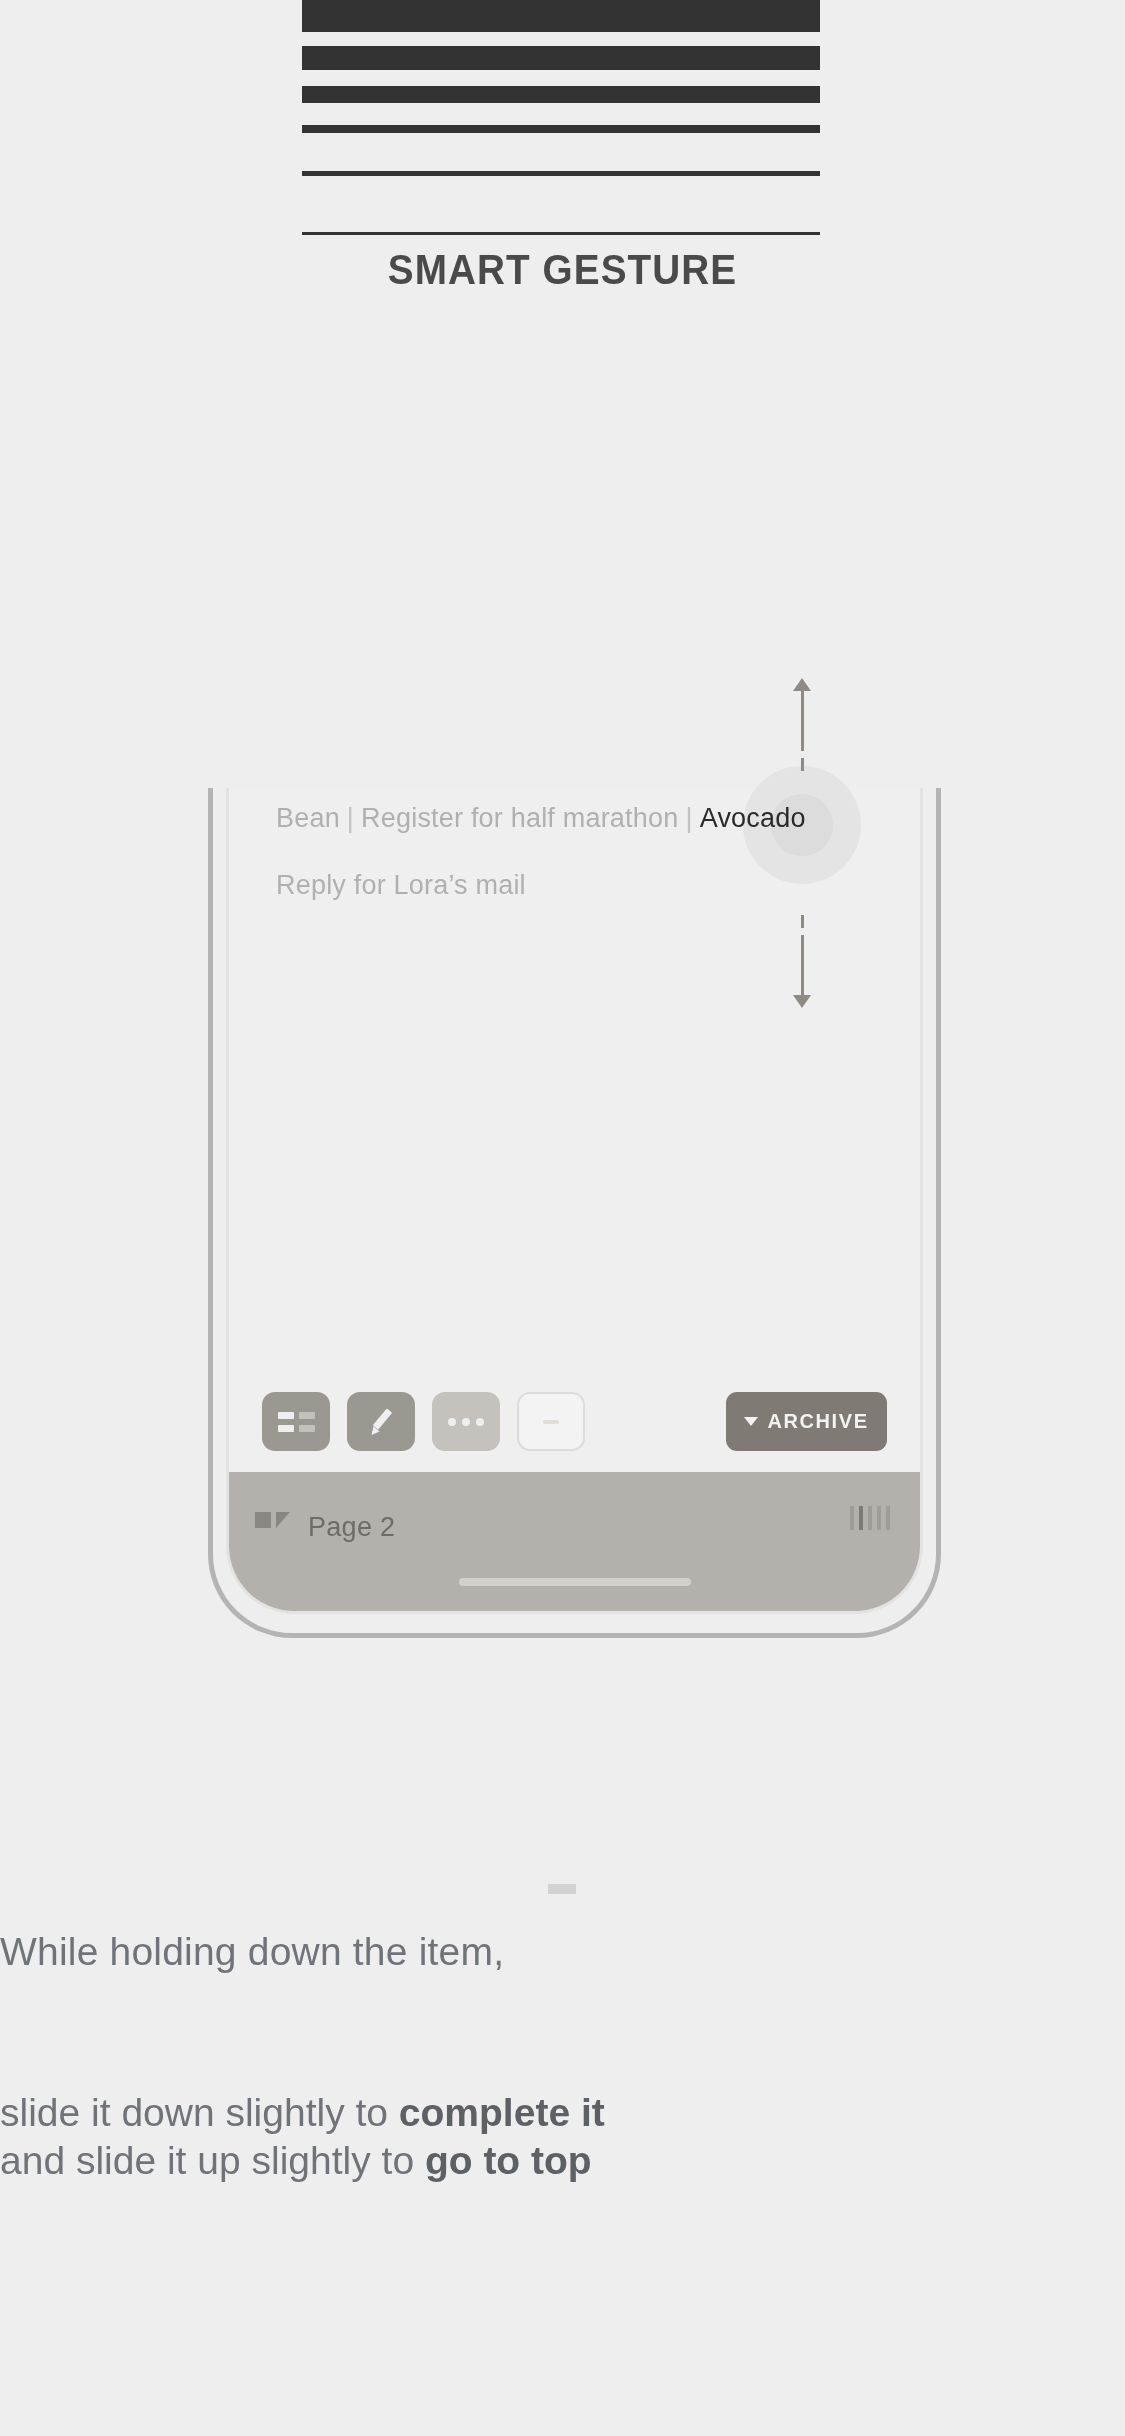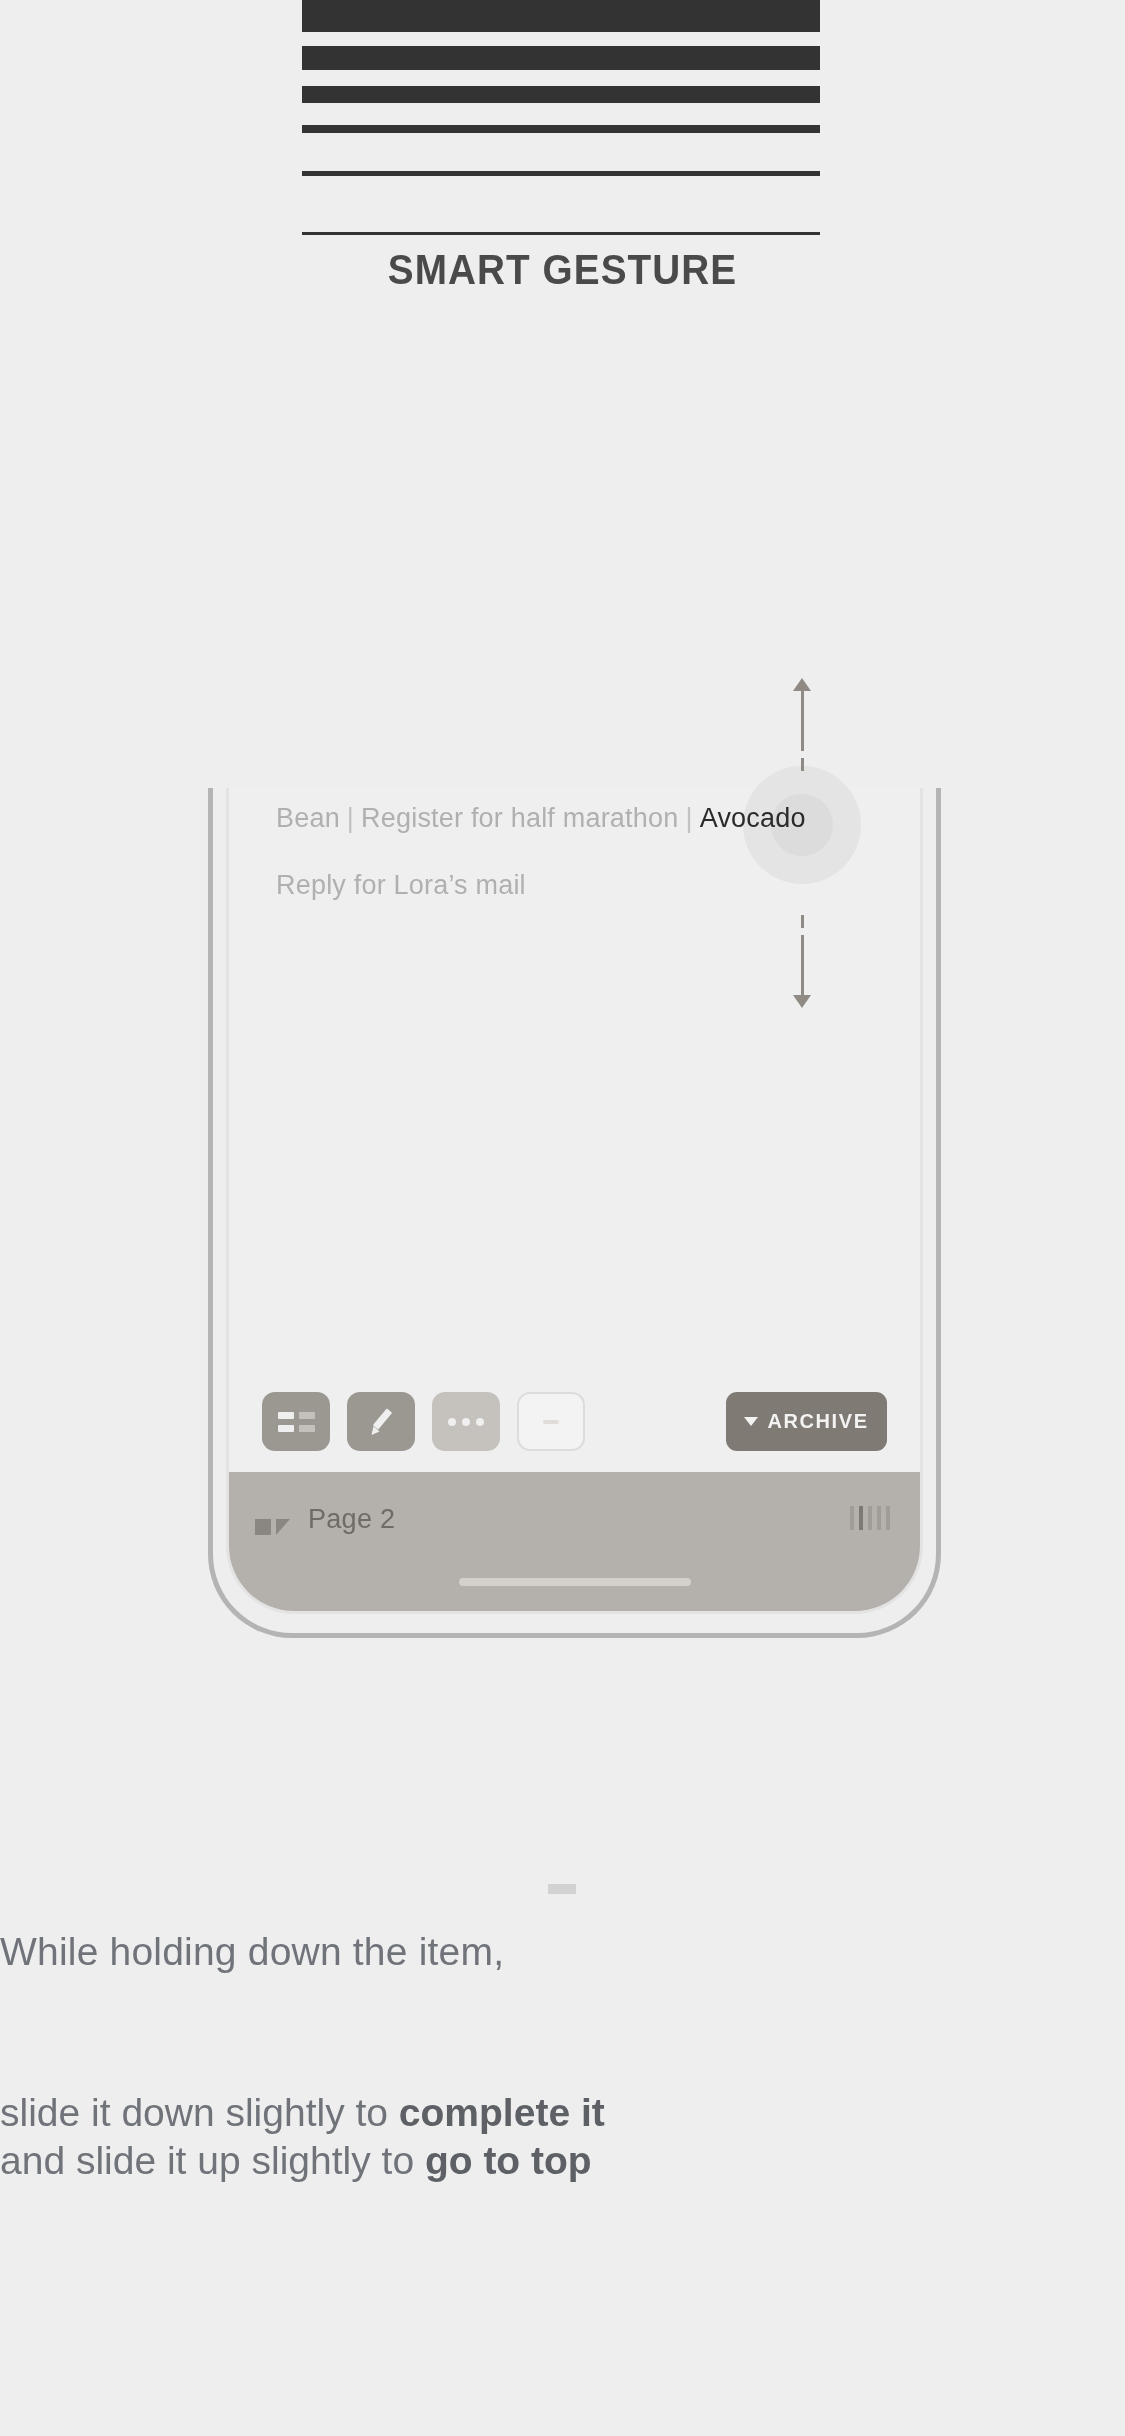--- a/index.html
+++ b/index.html
@@ -220,22 +220,22 @@
   #phone-bottombar {
     position: absolute;
     left: 0;
     top: 684px;        
     width: 100%;
     height: 142px;
     background: #b4b0ab;
   }
   #pagelabel-wrap {
     position: absolute;
-    left: 26px; top: 32px;
-    display: flex; align-items: flex-end;
+    left: 26px; top: 40px;
+    display: flex; align-items: flex-start;
   }
   .ic-page-sq {
     width: 16px; height: 16px; background: #8a8681; display: block;
   }
   .ic-page-tri {
     width: 0; height: 0;
     border-left: 14px solid #8a8681;
     border-bottom: 16px solid transparent;
     margin-left: 5px;
   }

